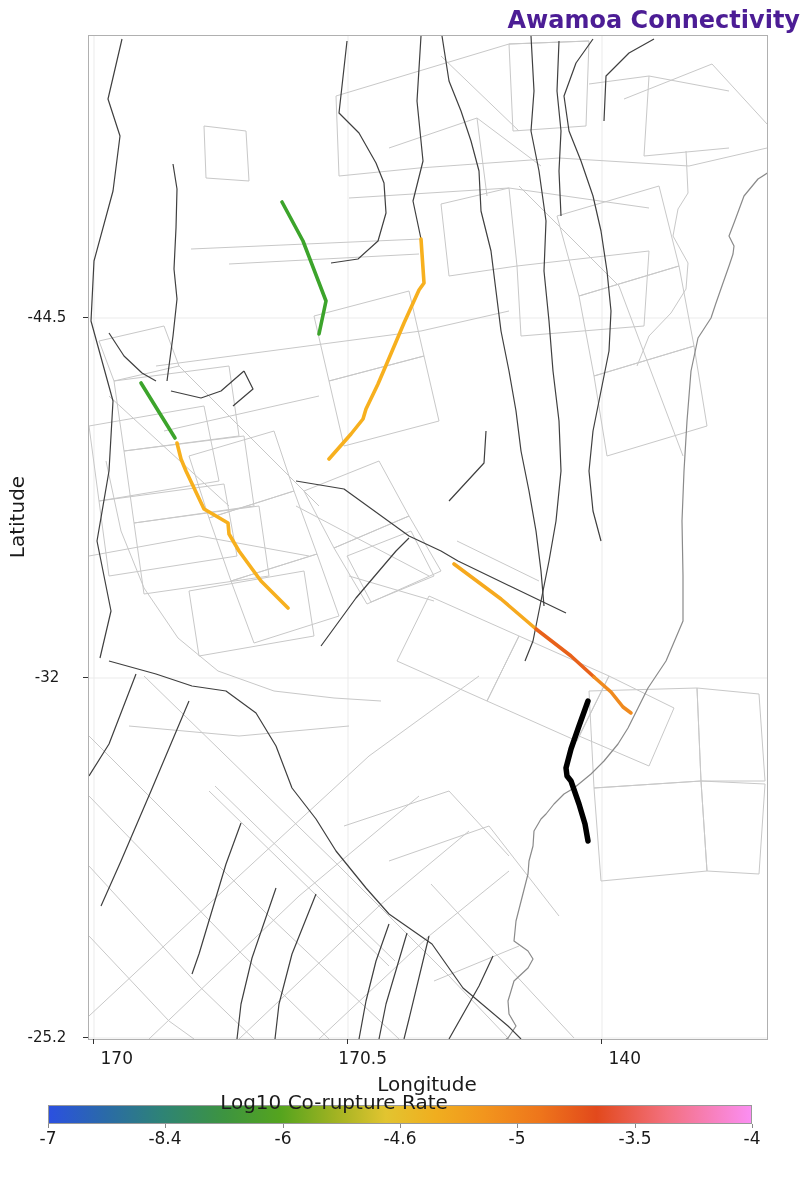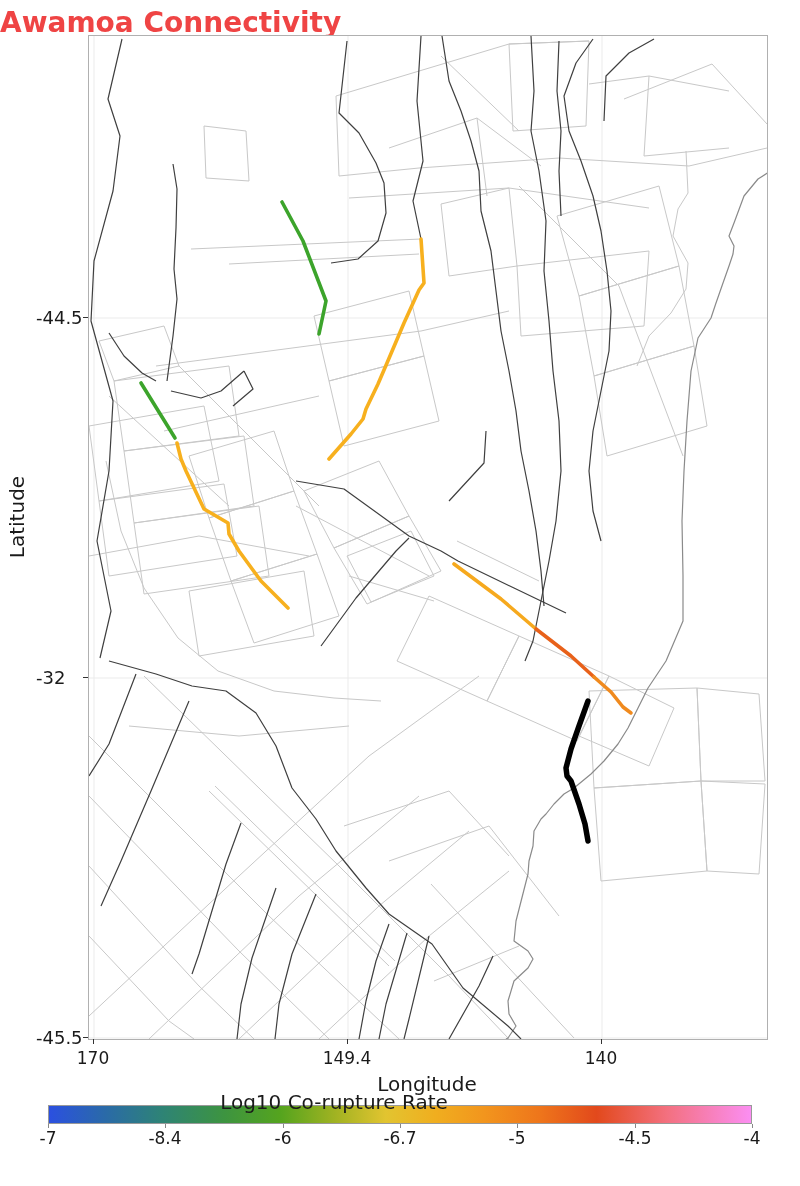--- a/index.html
+++ b/index.html
@@ -1,23 +1,23 @@
 <!DOCTYPE html>
 <html><head>
 <meta charset="utf-8">
 <style>
   html,body{margin:0;padding:0;background:#ffffff;}
   body{width:800px;height:1186px;position:relative;font-family:"DejaVu Sans","Liberation Sans",sans-serif;color:#1a1a1a;}
   .figure{position:absolute;inset:0;}
-  .title{position:absolute;left:0;top:6px;width:800px;text-align:left;font-size:28px;font-weight:bold;color:#ef4444;}
+  .title{position:absolute;left:0;top:6px;width:800px;text-align:right;font-size:24px;font-weight:bold;color:#4c1d95;}
   .plot{position:absolute;left:88px;top:35px;width:678px;height:1003px;border:1px solid #b0b0b0;box-sizing:content-box;background:#fff;overflow:hidden;}
   .plot svg{position:absolute;left:0;top:0;}
-  .ytick{position:absolute;right:694px;width:70px;text-align:left;font-size:18px;transform:translateY(-50%);}
+  .ytick{position:absolute;right:718px;width:70px;text-align:center;font-size:15px;transform:translateY(-50%);}
   .ytickmark{position:absolute;width:5px;height:1px;background:#333;left:83px;}
-  .xtick{position:absolute;top:1048px;width:80px;text-align:center;font-size:17px;transform:translateX(-50%);}
+  .xtick{position:absolute;top:1048px;width:80px;text-align:right;font-size:17px;transform:translateX(-50%);}
   .xtickmark{position:absolute;top:1039px;width:1px;height:5px;background:#333;}
   .ylabel{position:absolute;left:-28px;top:505px;width:90px;text-align:center;font-size:20px;transform:rotate(-90deg);}
   .xlabel{position:absolute;left:0;top:1072px;width:854px;text-align:center;font-size:20px;}
   .cbar{position:absolute;left:48px;top:1105px;width:704px;height:19px;border:1px solid #999;box-sizing:border-box;}
   .cbar-tickmark{position:absolute;top:1124px;width:1px;height:4px;background:#888;}
   .cbar-tick{position:absolute;top:1128px;width:60px;text-align:center;font-size:17px;transform:translateX(-50%);}
   .cbar-label{position:absolute;left:0;top:1090px;width:668px;text-align:center;font-size:20px;}
 </style>
 </head>
 <body>
@@ -152,45 +152,45 @@
           <polyline points="447,593 482,620 505,641" stroke="#E8611A" stroke-width="3.6"></polyline>
           <polyline points="505,641 522,656 534,671 542,677" stroke="#F08A1E" stroke-width="3.6"></polyline>
           <polyline points="499,665 490,690 482,713 477,732 478,740 482,745 490,768 496,788 499,805" stroke="#000000" stroke-width="5.5"></polyline>
         </g>
     </svg>
   </div>
 
   <div class="ylabel">Latitude</div>
   <div class="ytick" style="top:317px">-44.5</div>
   <div class="ytick" style="top:677px">-32</div>
-  <div class="ytick" style="top:1037px">-45.5</div>
+  <div class="ytick" style="top:1037px">-25.2</div>
   <div class="ytickmark" style="top:317px"></div>
   <div class="ytickmark" style="top:677px"></div>
   <div class="ytickmark" style="top:1037px"></div>
 
   <div class="xlabel">Longitude</div>
   <div class="xtick" style="left:93px">170</div>
-  <div class="xtick" style="left:347px">149.4</div>
+  <div class="xtick" style="left:347px">170.5</div>
   <div class="xtick" style="left:601px">140</div>
   <div class="xtickmark" style="left:93px"></div>
   <div class="xtickmark" style="left:347px"></div>
   <div class="xtickmark" style="left:601px"></div>
 
   <div class="cbar">
     <div style="width: 100%; height: 100%; background: linear-gradient(to right, rgb(43, 80, 224) 0%, rgb(42, 106, 168) 8%, rgb(46, 131, 118) 16%, rgb(61, 148, 64) 25%, rgb(85, 164, 30) 33%, rgb(163, 179, 34) 41%, rgb(226, 196, 48) 48%, rgb(240, 174, 31) 55%, rgb(242, 149, 29) 62%, rgb(238, 117, 27) 70%, rgb(226, 73, 28) 78%, rgb(243, 112, 127) 88%, rgb(251, 142, 242) 100%);"></div>
   </div>
   <div class="cbar-tickmark" style="left:48px"></div>
   <div class="cbar-tickmark" style="left:165px"></div>
   <div class="cbar-tickmark" style="left:283px"></div>
   <div class="cbar-tickmark" style="left:400px"></div>
   <div class="cbar-tickmark" style="left:517px"></div>
   <div class="cbar-tickmark" style="left:635px"></div>
   <div class="cbar-tickmark" style="left:752px"></div>
   <div class="cbar-tick" style="left:48px">-7</div>
   <div class="cbar-tick" style="left:165px">-8.4</div>
   <div class="cbar-tick" style="left:283px">-6</div>
-  <div class="cbar-tick" style="left:400px">-6.7</div>
+  <div class="cbar-tick" style="left:400px">-4.6</div>
   <div class="cbar-tick" style="left:517px">-5</div>
-  <div class="cbar-tick" style="left:635px">-4.5</div>
+  <div class="cbar-tick" style="left:635px">-3.5</div>
   <div class="cbar-tick" style="left:752px">-4</div>
   <div class="cbar-label">Log10 Co-rupture Rate</div>
 
 </div>
 
 </body></html>

